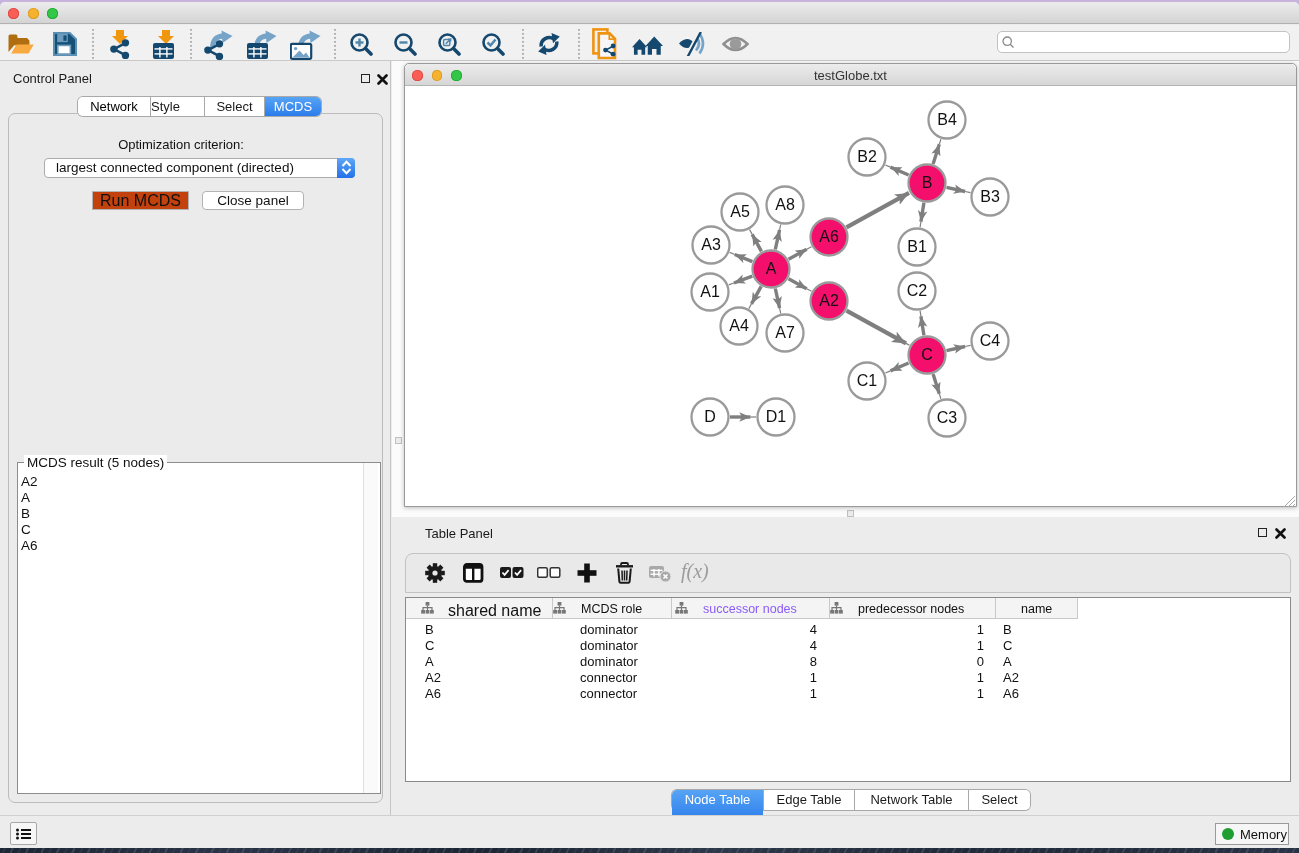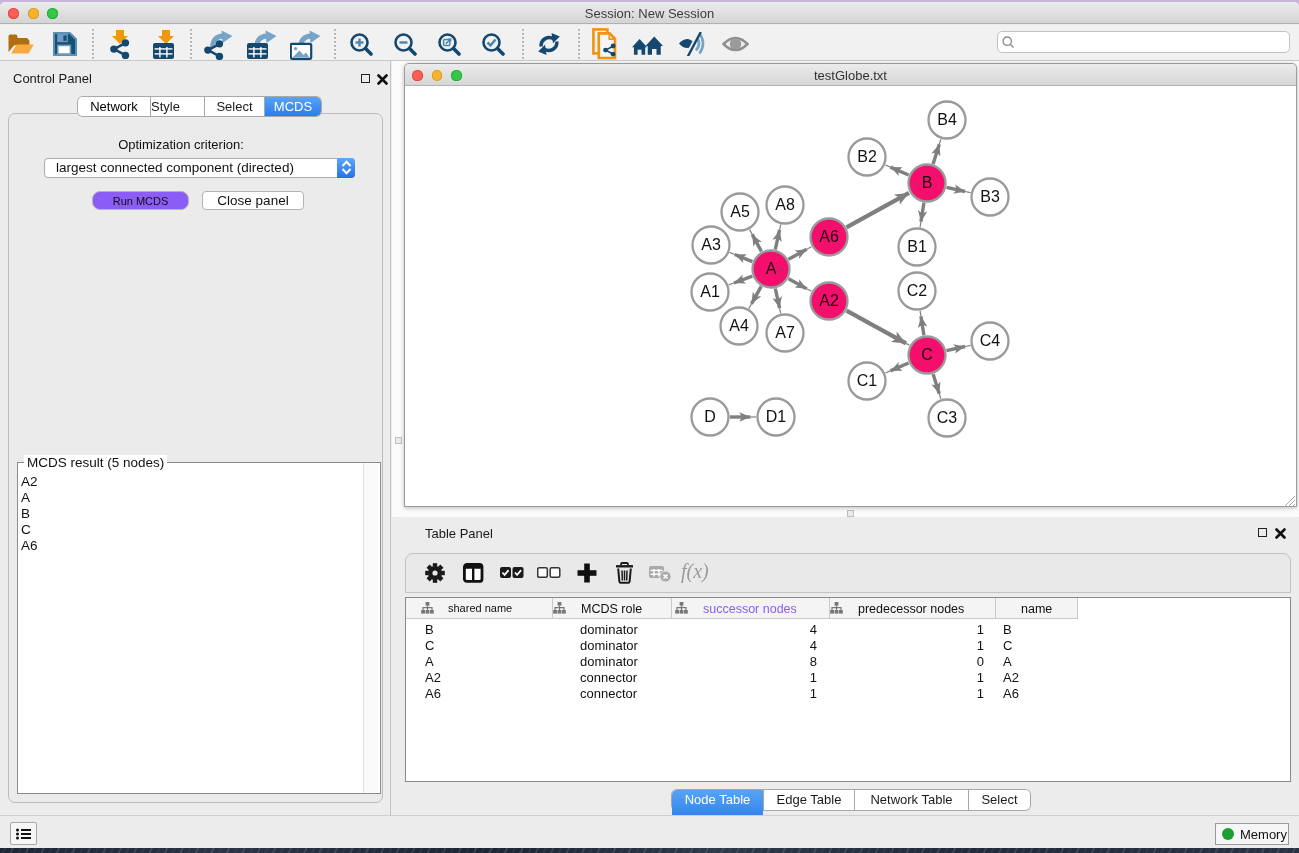--- a/index.html
+++ b/index.html
@@ -2,21 +2,20 @@
 <html><head><meta charset="utf-8"><style>html,body{margin:0;padding:0;width:1299px;height:853px;overflow:hidden;font-family:"Liberation Sans",sans-serif;}*{box-sizing:border-box;}.abs{position:absolute;}</style></head><body>
 <div class="abs" style="left:0;top:0;width:1299px;height:853px;background:#c7b3dc"></div>
 <div class="abs" style="left:0;top:840px;width:1299px;height:13px;background:linear-gradient(90deg,#1d2633,#2a3445 18%,#1c2531 37%,#2d3848 55%,#202a38 74%,#283242);">
     <div style="position:absolute;inset:0;background:repeating-linear-gradient(115deg,rgba(120,140,170,0.25) 0 2px,transparent 2px 7px,rgba(60,80,110,0.3) 7px 9px,transparent 9px 14px)"></div>
   </div>
 <div class="abs" style="left:0;top:2px;width:1299px;height:846px;background:#ececec;border-radius:5px 5px 0 0"></div>
 <div class="abs" style="left:0;top:2px;width:1299px;height:22px;background:linear-gradient(#ececec,#d4d4d4);border-bottom:1px solid #b1b1b1;border-radius:5px 5px 0 0">
     <div style="position:absolute;left:8.0px;top:5.5px;width:11px;height:11px;border-radius:50%;background:#f95e56;box-shadow:inset 0 0 0 0.8px #dd4741"></div>
     <div style="position:absolute;left:27.7px;top:5.5px;width:11px;height:11px;border-radius:50%;background:#f6b12e;box-shadow:inset 0 0 0 0.8px #d89b21"></div>
     <div style="position:absolute;left:47.4px;top:5.5px;width:11px;height:11px;border-radius:50%;background:#33c748;box-shadow:inset 0 0 0 0.8px #24a433"></div>
-    <div class="abs" style="left:0;top:4px;width:1299px;text-align:center;font-size:13px;color:#3c3c3c">Session: New Session</div>
   </div>
 <div class="abs" style="left:0;top:25px;width:1299px;height:36px;background:#f1f1f1;border-bottom:1px solid #c9c9c9">
     <svg style="position:absolute;left:8px;top:7.5px" width="27" height="22" viewBox="0 0 27 22">
       <path d="M0.5,19 L0.5,3.2 Q0.5,1.6 2,1.6 L7.9,1.6 Q9.4,1.6 9.4,3.2 L9.4,5 L19,5 L21.4,7.4 L21.4,12.2 L6.2,12.2 Z" fill="#b06e10"></path>
       <path d="M3.2,20.6 L8.1,12 Q8.4,11.4 9.2,11.4 L25.8,11.4 L20.9,20 Q20.6,20.6 19.8,20.6 Z" fill="#f8a93f"></path>
     </svg>
     <svg style="position:absolute;left:53px;top:6.5px" width="24" height="24" viewBox="0 0 24 24">
       <path d="M1,1 L16.8,1 L23,7.2 L23,23 L1,23 Z" fill="#155077" stroke="#5b8fb4" stroke-width="2"></path>
       <rect x="4.2" y="2" width="10.6" height="8.2" fill="#6f9cbe"></rect>
       <rect x="10.4" y="3.4" width="3.2" height="5.4" fill="#155077"></rect>
@@ -172,21 +171,21 @@
 <div class="abs" style="left:150px;top:97px;width:54px;height:19px;background:#fff;border-left:1px solid #a9a9a9;font-size:13px;line-height:19px;color:#1a1a1a">Style</div>
 <div class="abs" style="left:204px;top:97px;width:60px;height:19px;background:#fff;border-left:1px solid #a9a9a9;text-align:center;font-size:13px;line-height:19px;color:#1a1a1a">Select</div>
 <div class="abs" style="left:264px;top:97px;width:57px;height:19px;background:linear-gradient(#57a4f5,#2b7ceb);border-radius:0 5px 5px 0;border-left:1px solid #a9a9a9;text-align:center;font-size:13px;line-height:19px;color:#fff">MCDS</div>
 <div class="abs" style="left:8px;top:137px;width:346px;text-align:center;font-size:13px;color:#111">Optimization criterion:</div>
 <div class="abs" style="left:44px;top:158px;width:311px;height:20px;background:#fff;border:1px solid #ababab;border-radius:4px"></div>
 <div class="abs" style="left:56px;top:160px;width:280px;font-size:13.5px;color:#111">largest connected component (directed)</div>
 <div class="abs" style="left:337px;top:158px;width:18px;height:20px;background:linear-gradient(#5fa7f7,#2271e9);border-radius:0 4px 4px 0"></div>
 <svg style="position:absolute;left:340px;top:160px" width="13" height="15" viewBox="0 0 13 15">
     <path d="M2.5,6 L6.5,1.8 L10.5,6 M2.5,9 L6.5,13.2 L10.5,9" fill="none" stroke="#fff" stroke-width="2"></path>
   </svg>
-<div class="abs" style="left:92px;top:191px;width:97px;height:19px;background:#8b5cf6;border:1px solid #b3b3b3;border-radius:8px;text-align:center;font-size:11px;line-height:18px;color:#111">Run MCDS</div>
+<div class="abs" style="left:92px;top:191px;width:97px;height:19px;background:#c2410c;border:1px solid #b3b3b3;border-radius:0;text-align:center;font-size:16px;line-height:18px;color:#111">Run MCDS</div>
 <div class="abs" style="left:202px;top:191px;width:102px;height:19px;background:#fff;border:1px solid #b3b3b3;border-radius:4px;text-align:center;font-size:13.5px;line-height:18px;color:#111">Close panel</div>
 <div class="abs" style="left:17px;top:462px;width:364px;height:332px;background:#fff;border:1px solid #8c8c8c"></div>
 <div class="abs" style="left:24px;top:455px;background:#fff;padding:0 3px;font-size:13.5px;color:#111">MCDS result (5 nodes)</div>
 <div class="abs" style="left:21px;top:474px;font-size:13.5px;color:#111;line-height:16px">A2<br>A<br>B<br>C<br>A6</div>
 <div class="abs" style="left:363px;top:463px;width:15px;height:330px;background:#fafafa;border-left:1px solid #e0e0e0"></div>
 <div class="abs" style="left:392px;top:61px;width:907px;height:456px;background:#fbfbfb"></div>
 <div class="abs" style="left:395px;top:437px;width:7px;height:7px;background:#ebebeb;border:1px solid #c0c0c0"></div>
 <div class="abs" style="left:847px;top:510px;width:7px;height:7px;background:#ebebeb;border:1px solid #c0c0c0"></div>
 <div class="abs" style="left:404px;top:63px;width:893px;height:444px;background:#fff;border:1px solid #9a9a9a;border-radius:5px 5px 0 0;box-shadow:0 1px 4px rgba(0,0,0,0.25)"></div>
 <div class="abs" style="left:405px;top:64px;width:891px;height:22px;background:linear-gradient(#ececec,#d6d6d6);border-bottom:1px solid #b3b3b3;border-radius:5px 5px 0 0">
@@ -344,21 +343,21 @@
 <div class="abs" style="left:681px;top:560px;font-size:20px;color:#9b9b9b;font-family:'Liberation Serif',serif;font-style:italic">f(x)</div>
 <div class="abs" style="left:405px;top:597px;width:886px;height:185px;background:#fff;border:1px solid #8a8a8a">
     <div class="abs" style="left:0px;top:0;width:147px;height:21px;background:#f4f4f4;border-right:1px solid #c9c9c9;border-bottom:1px solid #c9c9c9"></div>
     <svg style="position:absolute;left:15px;top:4px" width="13" height="12" viewBox="0 0 13 12">
       <rect x="4.6" y="0" width="3.8" height="3.6" fill="#777"></rect>
       <path d="M6.5,3.6 L6.5,5.6 M2,8 L2,5.6 L11,5.6 L11,8 M6.5,5.6 L6.5,8" stroke="#777" stroke-width="1.2" fill="none"></path>
       <rect x="0.2" y="8" width="3.8" height="3.6" fill="#777"></rect>
       <rect x="4.6" y="8" width="3.8" height="3.6" fill="#777"></rect>
       <rect x="9" y="8" width="3.8" height="3.6" fill="#777"></rect>
     </svg>
-    <div class="abs" style="left:42px;top:4px;font-size:11px;color:#111">shared name</div>
+    <div class="abs" style="left:42px;top:4px;font-size:16px;color:#111">shared name</div>
     <div class="abs" style="left:147px;top:0;width:119px;height:21px;background:#f4f4f4;border-right:1px solid #c9c9c9;border-bottom:1px solid #c9c9c9"></div>
     <svg style="position:absolute;left:147px;top:4px" width="13" height="12" viewBox="0 0 13 12">
       <rect x="4.6" y="0" width="3.8" height="3.6" fill="#777"></rect>
       <path d="M6.5,3.6 L6.5,5.6 M2,8 L2,5.6 L11,5.6 L11,8 M6.5,5.6 L6.5,8" stroke="#777" stroke-width="1.2" fill="none"></path>
       <rect x="0.2" y="8" width="3.8" height="3.6" fill="#777"></rect>
       <rect x="4.6" y="8" width="3.8" height="3.6" fill="#777"></rect>
       <rect x="9" y="8" width="3.8" height="3.6" fill="#777"></rect>
     </svg>
     <div class="abs" style="left:175px;top:4px;font-size:12.5px;color:#111">MCDS role</div>
     <div class="abs" style="left:266px;top:0;width:158px;height:21px;background:#f4f4f4;border-right:1px solid #c9c9c9;border-bottom:1px solid #c9c9c9"></div>

